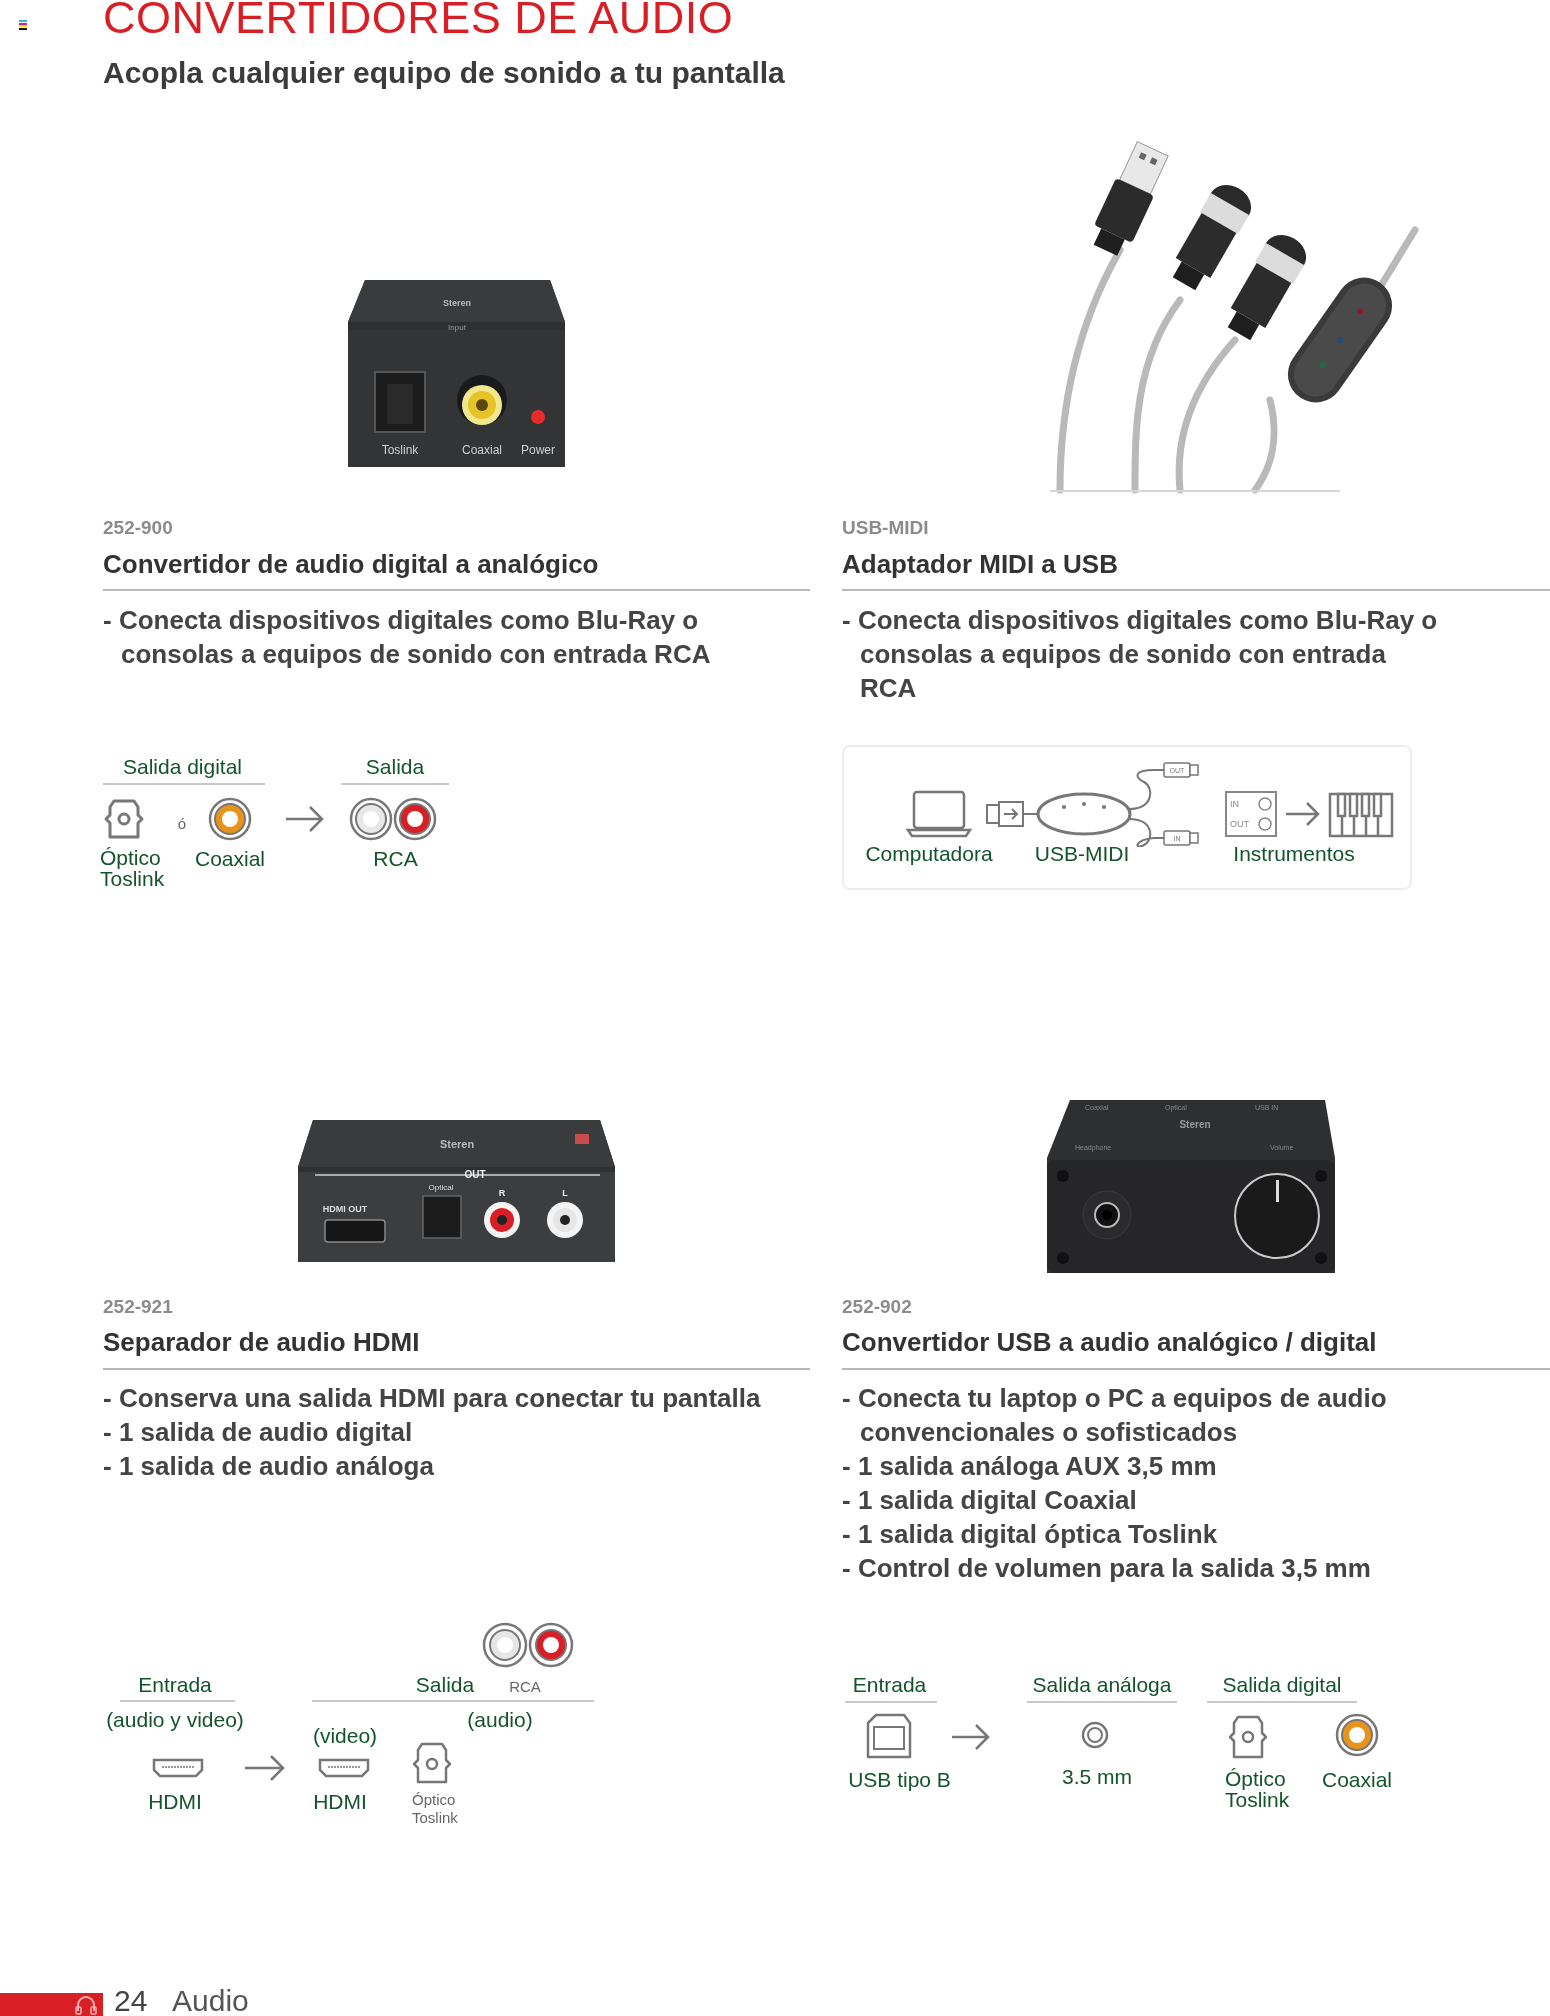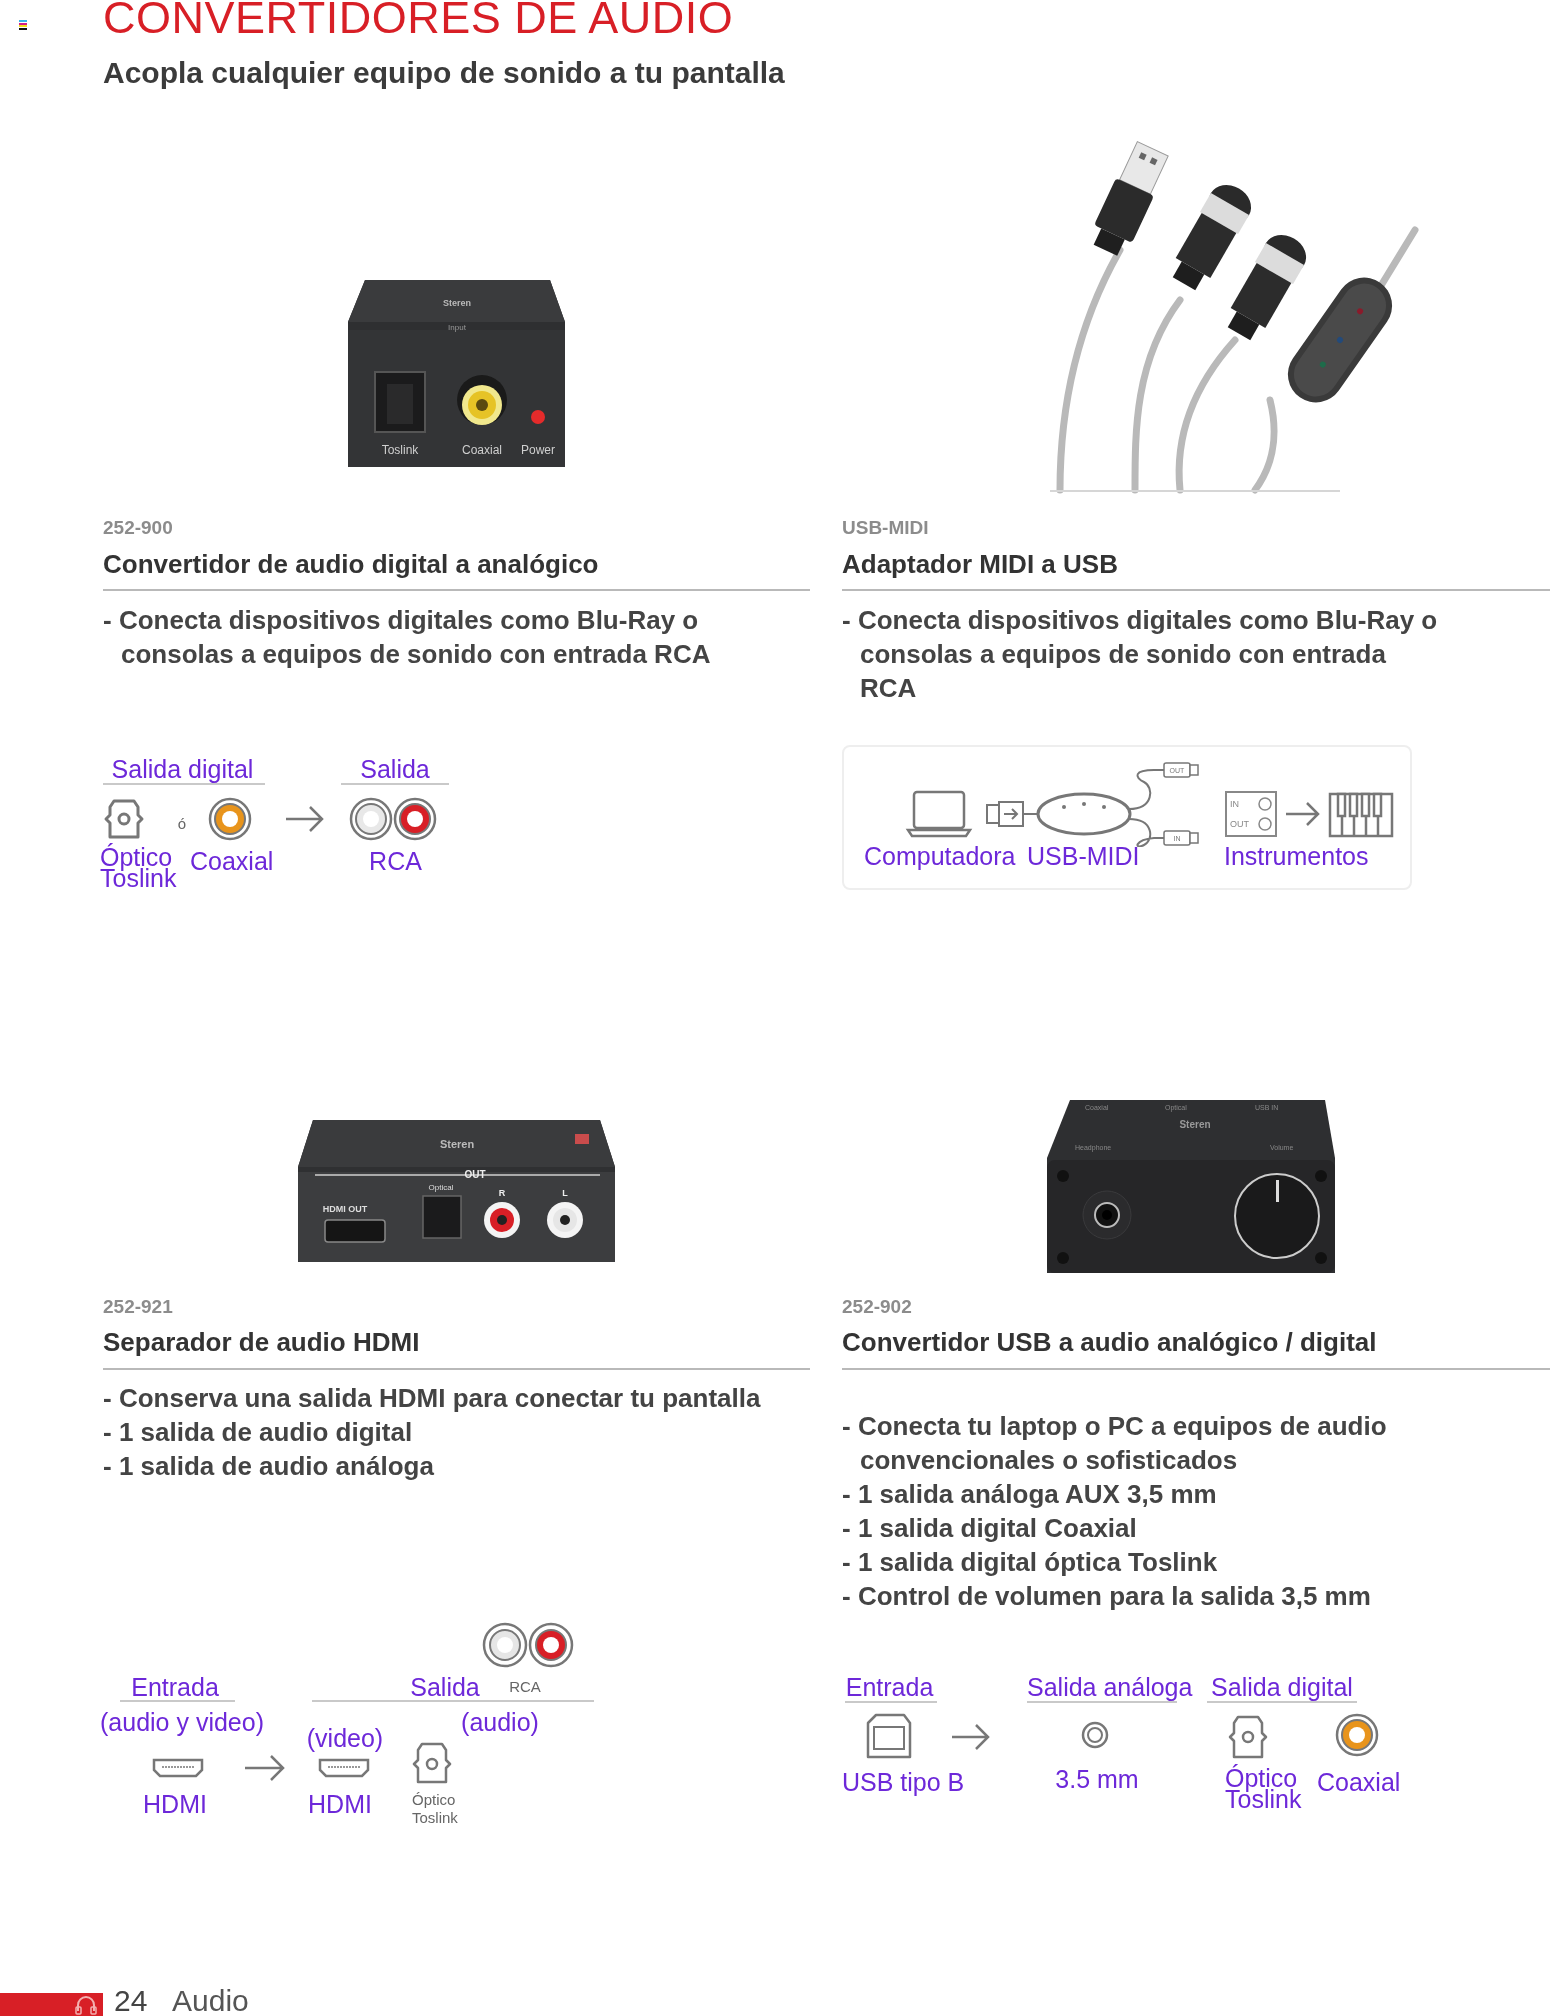--- a/index.html
+++ b/index.html
@@ -12,21 +12,21 @@
 
   .page-title { left: 103px; top: -8px; font-size: 45px; color: #d81f26; letter-spacing: 0.5px; white-space: nowrap; }
   .page-subtitle { left: 103px; top: 56px; font-size: 30px; font-weight: bold; color: #3b3b3b; white-space: nowrap; }
 
   .sku { font-size: 19px; color: #8c8c8c; font-weight: bold; }
   .prod-title { font-size: 26px; font-weight: bold; color: #333; white-space: nowrap; }
   .divider { height: 2px; background: #b9b9b9; }
   .bullets { font-size: 26px; color: #444; line-height: 34px; font-weight: bold; }
   .bullets div { padding-left: 18px; text-indent: -18px; white-space: nowrap; }
 
-  .diag-label { font-size: 25px; color: #6d28d9; white-space: nowrap; text-align: center; }
+  .diag-label { font-size: 21px; color: #14532d; white-space: nowrap; text-align: center; }
   .diag-small { font-size: 15px; color: #666; text-align: center; white-space: nowrap; line-height: 18px; }
   .hline { height: 2px; background: #c9c9c9; }
 
   .midi-box { left: 842px; top: 745px; width: 570px; height: 145px; border: 2px solid #eeeeee; border-radius: 8px; }
 
   .footer-bar { left: 0; top: 1993px; width: 103px; height: 23px; background: #d81f26; }
   .footer-page { left: 114px; top: 1984px; font-size: 30px; color: #444; white-space: nowrap; }
   .footer-section { left: 172px; top: 1984px; font-size: 30px; color: #555; white-space: nowrap; }
 </style>
 </head>
@@ -247,21 +247,21 @@
 <div class="abs bullets" style="left:103px; top:1381px;">
   <div>- Conserva una salida HDMI para conectar tu pantalla</div>
   <div>- 1 salida de audio digital</div>
   <div>- 1 salida de audio análoga</div>
 </div>
 
 <div class="abs sku" style="left:842px; top:1296px;">252-902</div>
 <div class="abs prod-title" style="left:842px; top:1327px;">Convertidor USB a audio analógico / digital</div>
 <div class="abs divider" style="left:842px; top:1368px; width:708px;"></div>
 <div class="abs bullets" style="left:842px; top:1381px; width:560px;">
-  <div style="white-space:normal;margin-top:28px;">- Conecta tu laptop o PC a equipos de audio convencionales o sofisticados</div>
+  <div style="white-space:normal;">- Conecta tu laptop o PC a equipos de audio convencionales o sofisticados</div>
   <div>- 1 salida análoga AUX 3,5 mm</div>
   <div>- 1 salida digital Coaxial</div>
   <div>- 1 salida digital óptica Toslink</div>
   <div>- Control de volumen para la salida 3,5 mm</div>
 </div>
 
 <div class="abs" style="left:100px; top:1620px; width:500px; height:220px;">
   <svg class="abs" style="left:380px; top:0;" width="100" height="50" viewBox="0 0 100 50">
     <circle cx="25" cy="25" r="21" fill="none" stroke="#777" stroke-width="2.5"></circle>
     <circle cx="25" cy="25" r="15" fill="#e6e6e6" stroke="#777" stroke-width="2"></circle>

